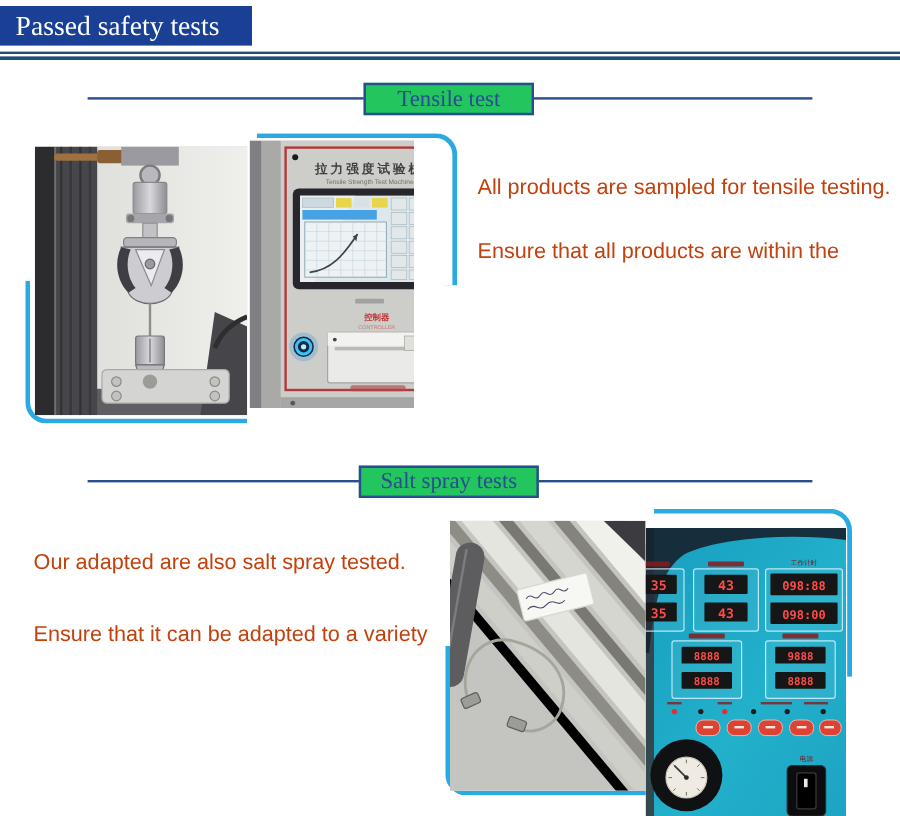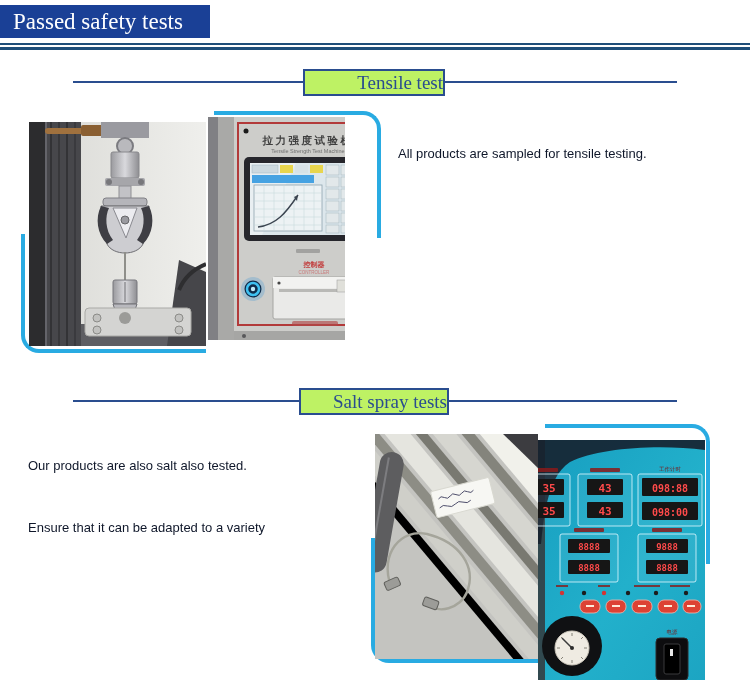--- a/index.html
+++ b/index.html
@@ -7,26 +7,26 @@
         font-family:"Liberation Sans",sans-serif;padding-left:40px;}
   .banner{position:absolute;left:0;top:5px;width:210px;height:33px;background:#1a4096;
           color:#ffffff;font-family:"Liberation Serif",serif;font-size:23px;line-height:33px;
           padding-left:13px;box-sizing:border-box;}
   .rule{position:absolute;left:0;width:750px;background:#1f4e79;}
   .rule1{top:43px;height:2px;}
   .rule2{top:47px;height:3px;}
   .hdr-line{position:absolute;height:2px;background:#2a4d8f;}
   .t-line{left:73px;top:81px;width:604px;}
   .s-line{left:73px;top:400px;width:604px;}
-  .hdr-box{position:absolute;background:#bef264;border:2px solid #2a4d8f;color:#2a4d8f;
-           font-family:"Liberation Serif",serif;font-size:19px;text-align:right;
+  .hdr-box{position:absolute;background:#22c55e;border:2px solid #2a4d8f;color:#2a4d8f;
+           font-family:"Liberation Serif",serif;font-size:19px;text-align:center;
            line-height:23px;box-sizing:border-box;z-index:3;}
   .t-box{left:303px;top:69px;width:142px;height:27px;}
   .s-box{left:299px;top:388px;width:150px;height:27px;}
-  .para{position:absolute;color:#0f172a;font-size:13px;z-index:2;}
+  .para{position:absolute;color:#c2410c;font-size:18px;z-index:2;}
   .t-p1{left:398px;top:146px;}
   .t-p2{left:398px;top:194px;line-height:30px;}
   .s-p1{left:28px;top:458px;}
   .s-p2{left:28px;top:513px;line-height:30px;}
   .photo{position:absolute;overflow:hidden;z-index:2;background:#ddd;}
   .photo svg{display:block;}
   .photo-a{left:29px;top:122px;width:177px;height:224px;}
   .photo-b{left:208px;top:117px;width:137px;height:223px;}
   .photo-c{left:375px;top:434px;width:163px;height:225px;}
   .photo-d{left:538px;top:440px;width:167px;height:252px;}
@@ -189,28 +189,29 @@
         <circle cx="45" cy="172" r="2.2" fill="#bfeaf8"></circle>
       </g>
       <rect x="84" y="204" width="46" height="5" rx="2" fill="#b04848" opacity="0.65"></rect>
       <rect x="26" y="214" width="141" height="9" fill="#a6a6a4"></rect>
       <circle cx="36" cy="219" r="2" fill="#58585a"></circle>
     </svg>
   </div>
 
   <div class="para t-p1">All products are sampled for tensile testing.</div>
   <div class="para t-p2">
+    <div>Ensure that all products are within the</div>
   </div>
 
   <div class="hdr-line s-line"></div>
   <div class="hdr-box s-box">
     <span>Salt spray tests</span>
   </div>
 
-  <div class="para s-p1">Our products are also salt also tested.</div>
+  <div class="para s-p1">Our adapted are also salt spray tested.</div>
   <div class="para s-p2">
     <div>Ensure that it can be adapted to a variety</div>
   </div>
 
   <div class="bracket-bl s-bl"></div>
   <div class="bracket-tr s-tr"></div>
 
   <div class="photo photo-c">
     <svg width="163" height="225" viewBox="0 0 163 225">
       <rect width="163" height="225" fill="#c4c4c0"></rect>

